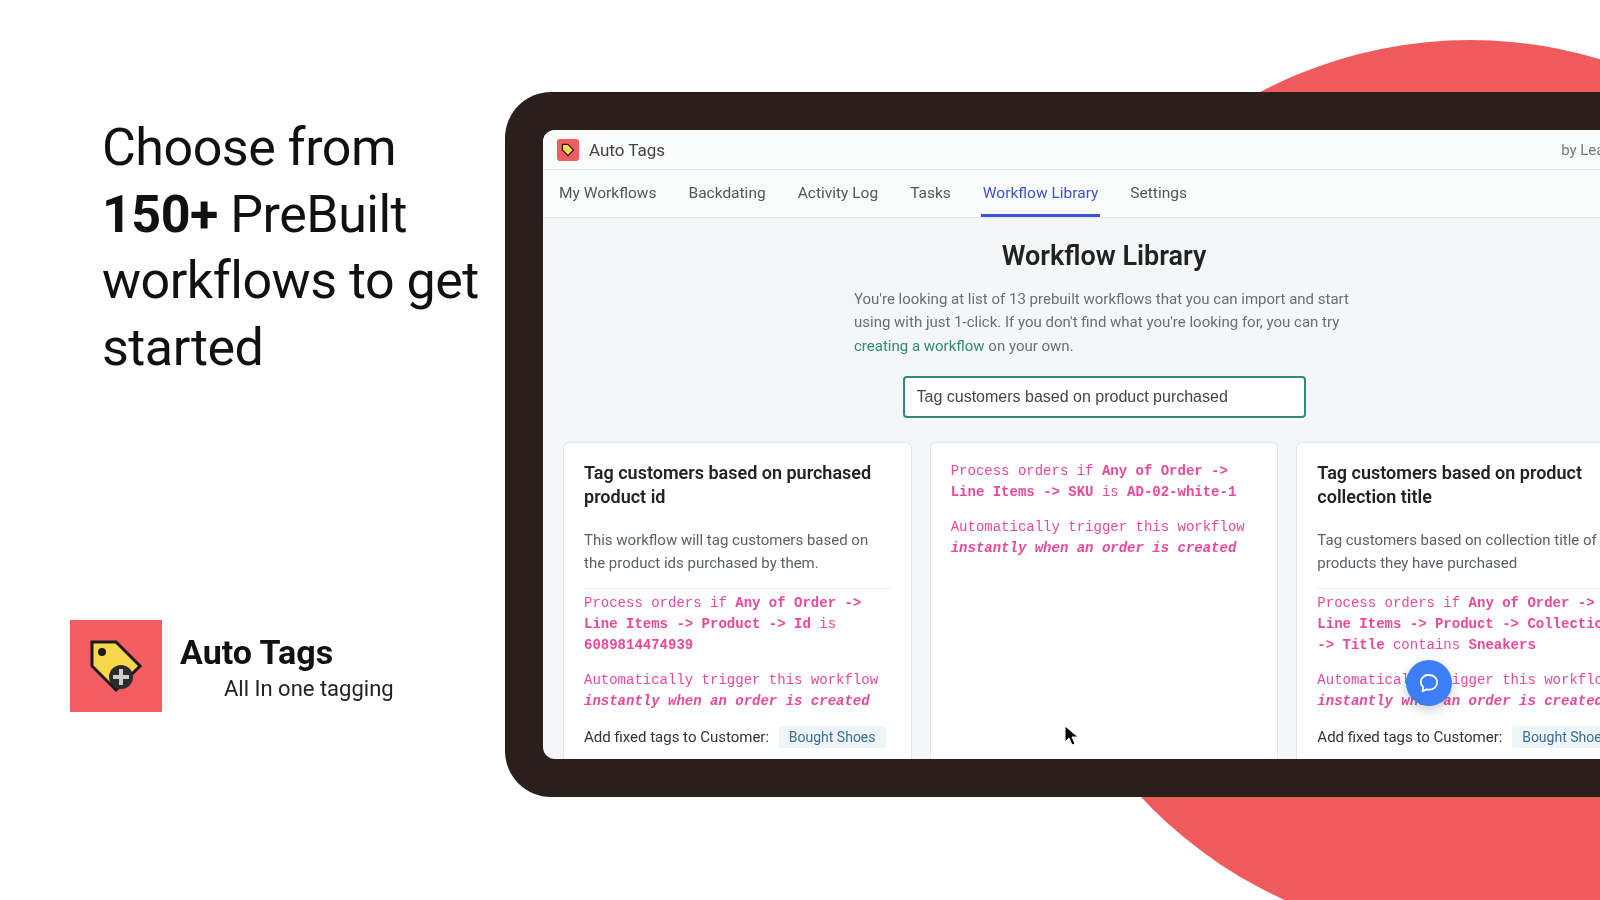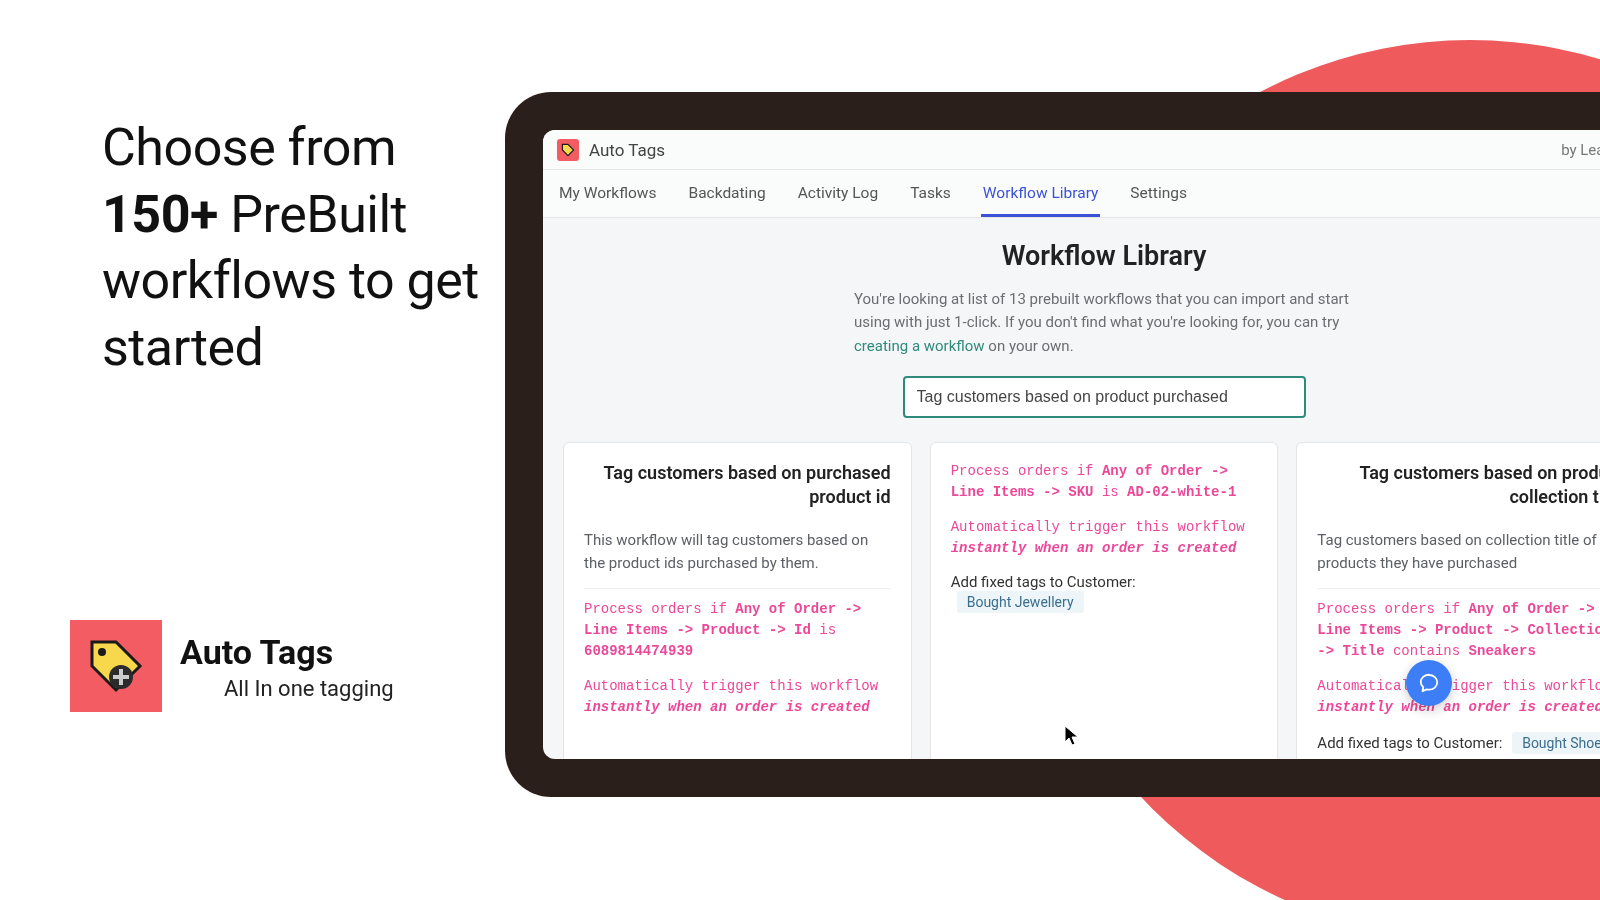--- a/index.html
+++ b/index.html
@@ -170,34 +170,34 @@
     flex: 1 1 0;
     background: #fff;
     border: 1px solid #e3e5e7;
     border-radius: 6px;
     display: flex;
     flex-direction: column;
     min-width: 0;
   }
   .card-body { padding: 18px 20px 14px; flex: 1; }
   .card-title {
-    text-align: right;
+    text-align: left;
     font-size: 18px;
     font-weight: 600;
     color: #222;
     line-height: 1.35;
     margin-bottom: 20px;
   }
   .card-desc {
     font-size: 15px;
     color: #5c6066;
     line-height: 1.5;
     padding-bottom: 14px;
     border-bottom: 1px solid #eceef0;
-    margin-bottom: 10px;
+    margin-bottom: 4px;
   }
   .card-rule {
     font-size: 14px;
     color: #ec4899;
     line-height: 1.5;
     margin-bottom: 14px;
     font-family: Liberation Mono, monospace;
   }
   .card-rule b { font-weight: 600; }
   .card-rule i { font-style: italic; font-weight: 600; }
@@ -301,35 +301,35 @@
         <div class="card">
           <div class="card-body">
             <div class="card-title">Tag customers based on purchased product id</div>
             <div class="card-desc">This workflow will tag customers based on the product ids purchased by them.</div>
             <div class="card-rule">
               <span>Process orders if </span><b>Any of Order -&gt; Line Items -&gt; Product -&gt; Id</b><span> is </span><b>6089814474939</b>
             </div>
             <div class="card-rule">
               <span>Automatically trigger this workflow </span><i>instantly when an order is created</i>
             </div>
+            <div class="tag-row">
+              <span>Add fixed tags to Customer:</span>
+              <span class="tag-chip">Bought Shoes</span>
+            </div>
           </div>
 
         </div>
 
         <div class="card">
           <div class="card-body">
             <div class="card-rule">
               <span>Process orders if </span><b>Any of Order -&gt; Line Items -&gt; SKU</b><span> is </span><b>AD-02-white-1</b>
             </div>
             <div class="card-rule">
               <span>Automatically trigger this workflow </span><i>instantly when an order is created</i>
-            </div>
-            <div class="tag-row">
-              <span>Add fixed tags to Customer:</span>
-              <span class="tag-chip">Bought Jewellery</span>
             </div>
           </div>
 
         </div>
 
         <div class="card">
           <div class="card-body">
             <div class="card-title">Tag customers based on product collection title</div>
             <div class="card-desc">Tag customers based on collection title of products they have purchased</div>
             <div class="card-rule">

